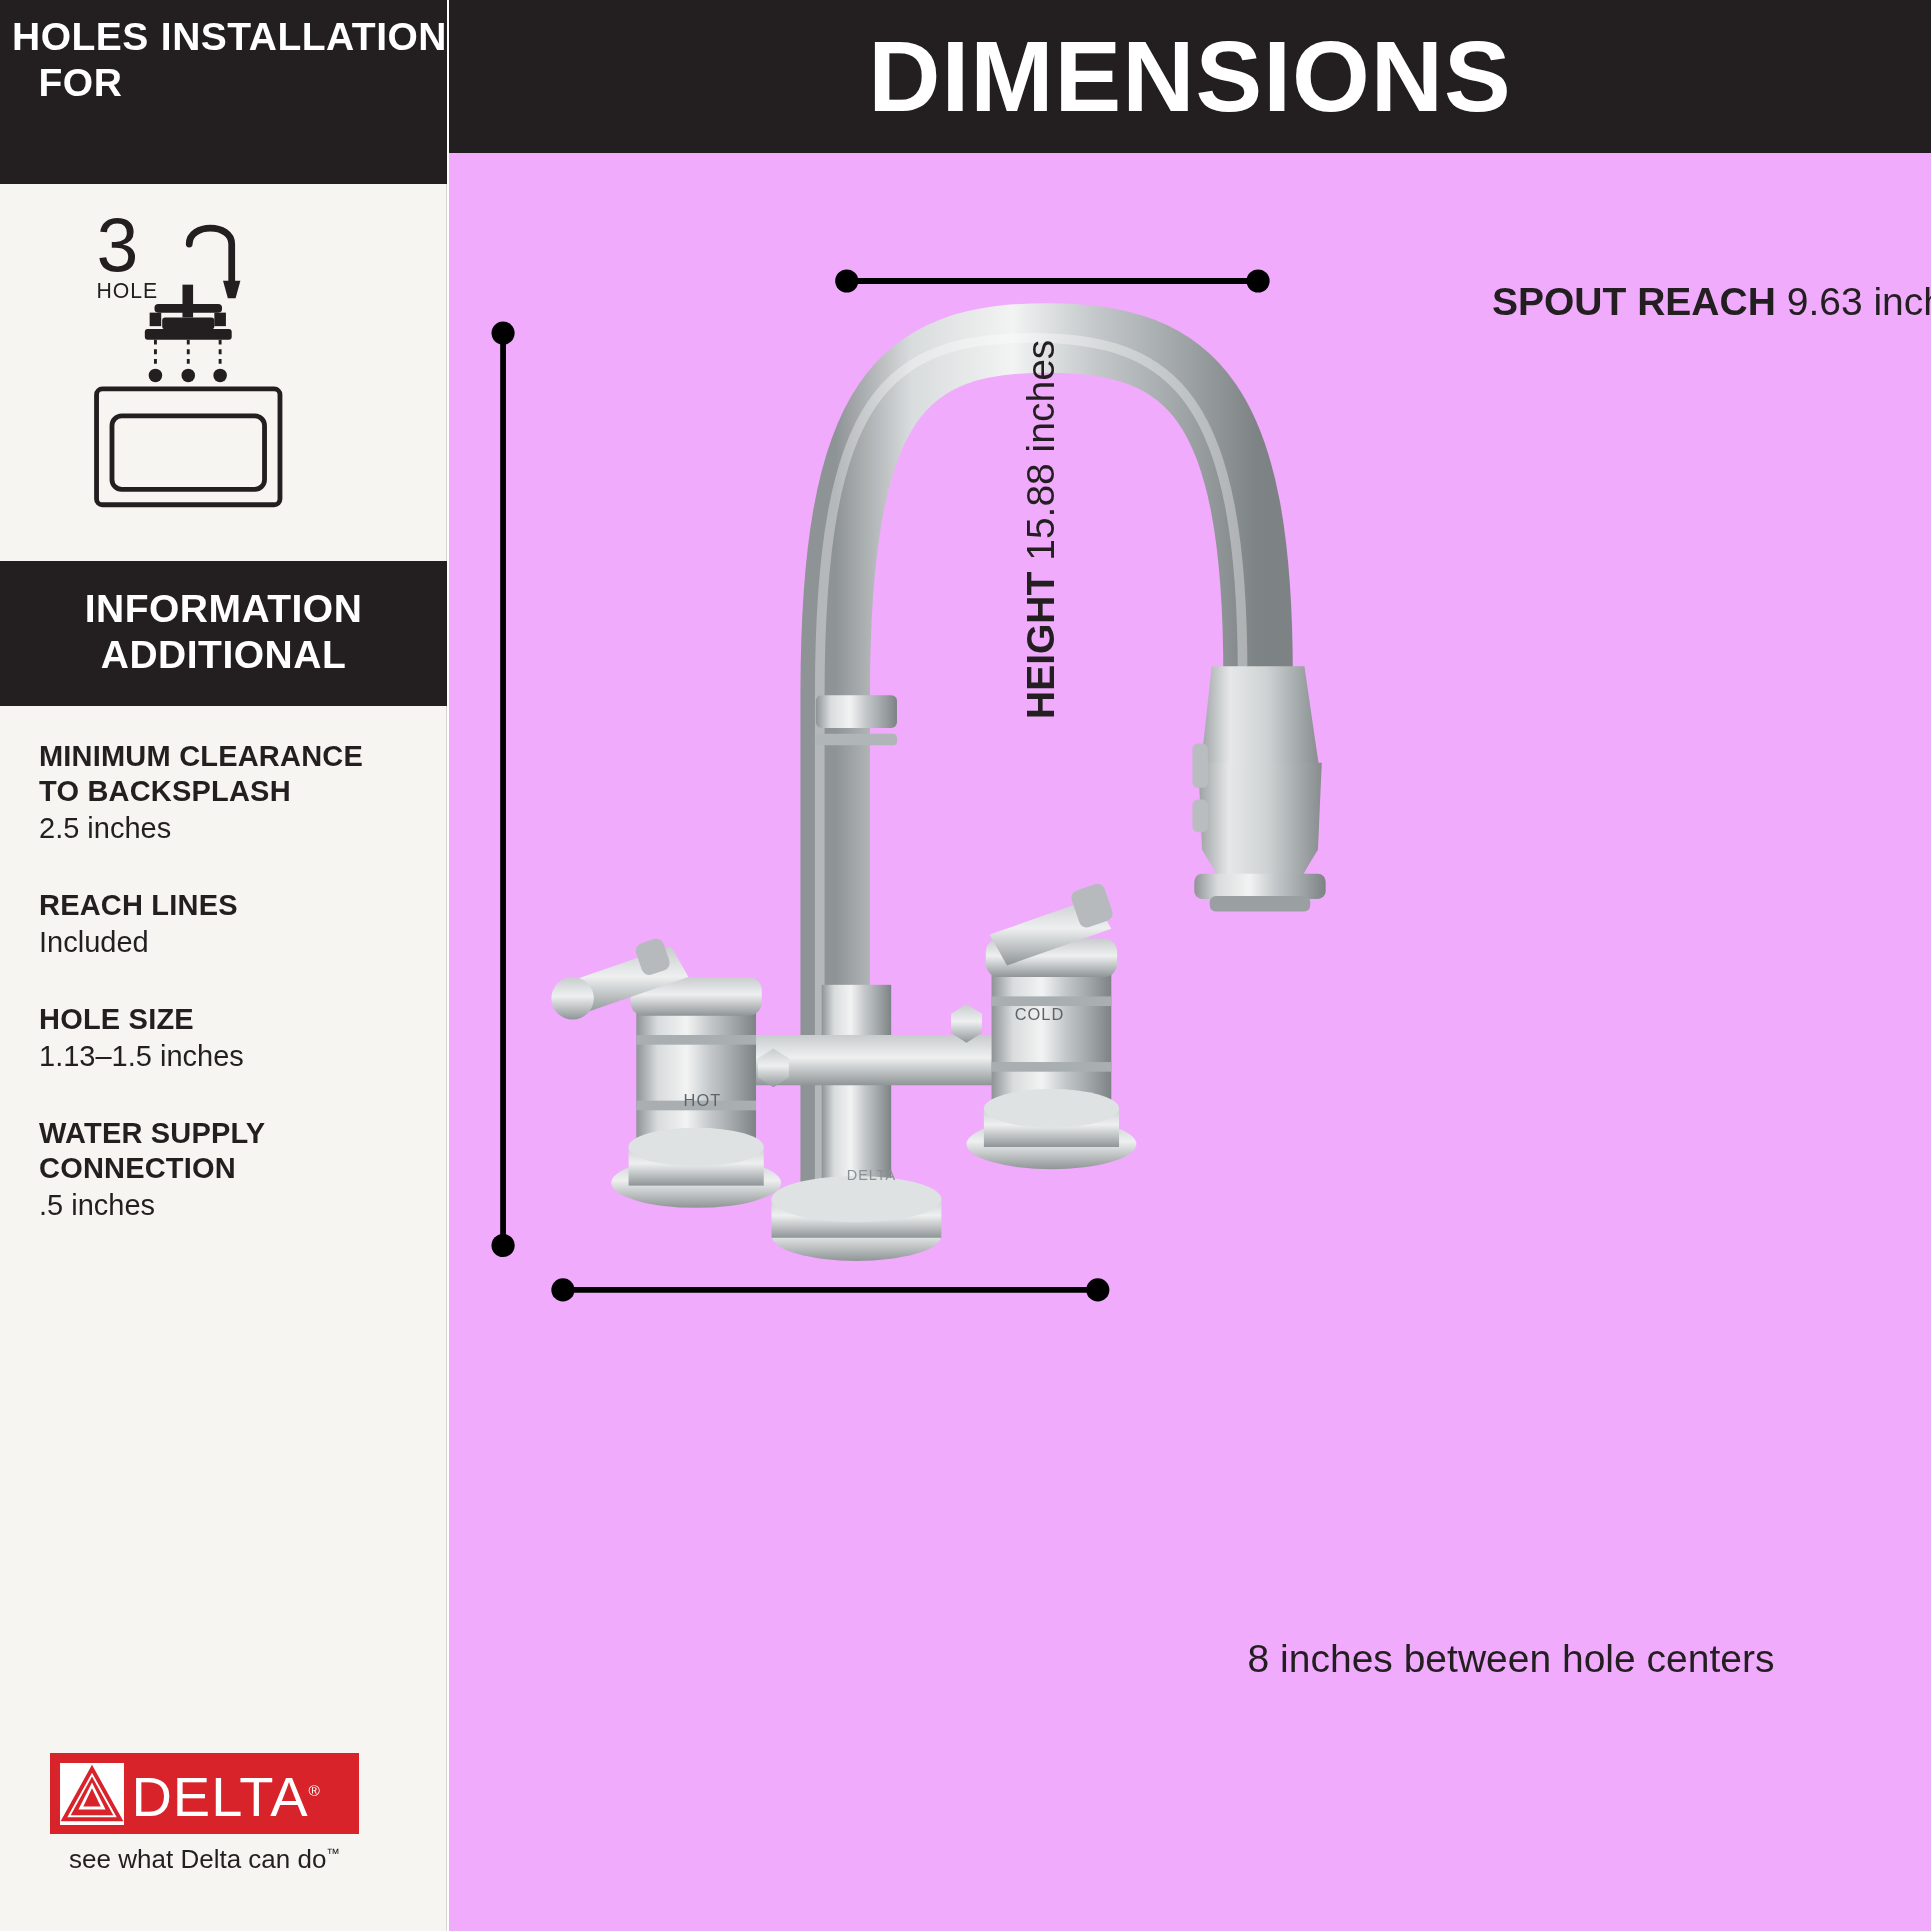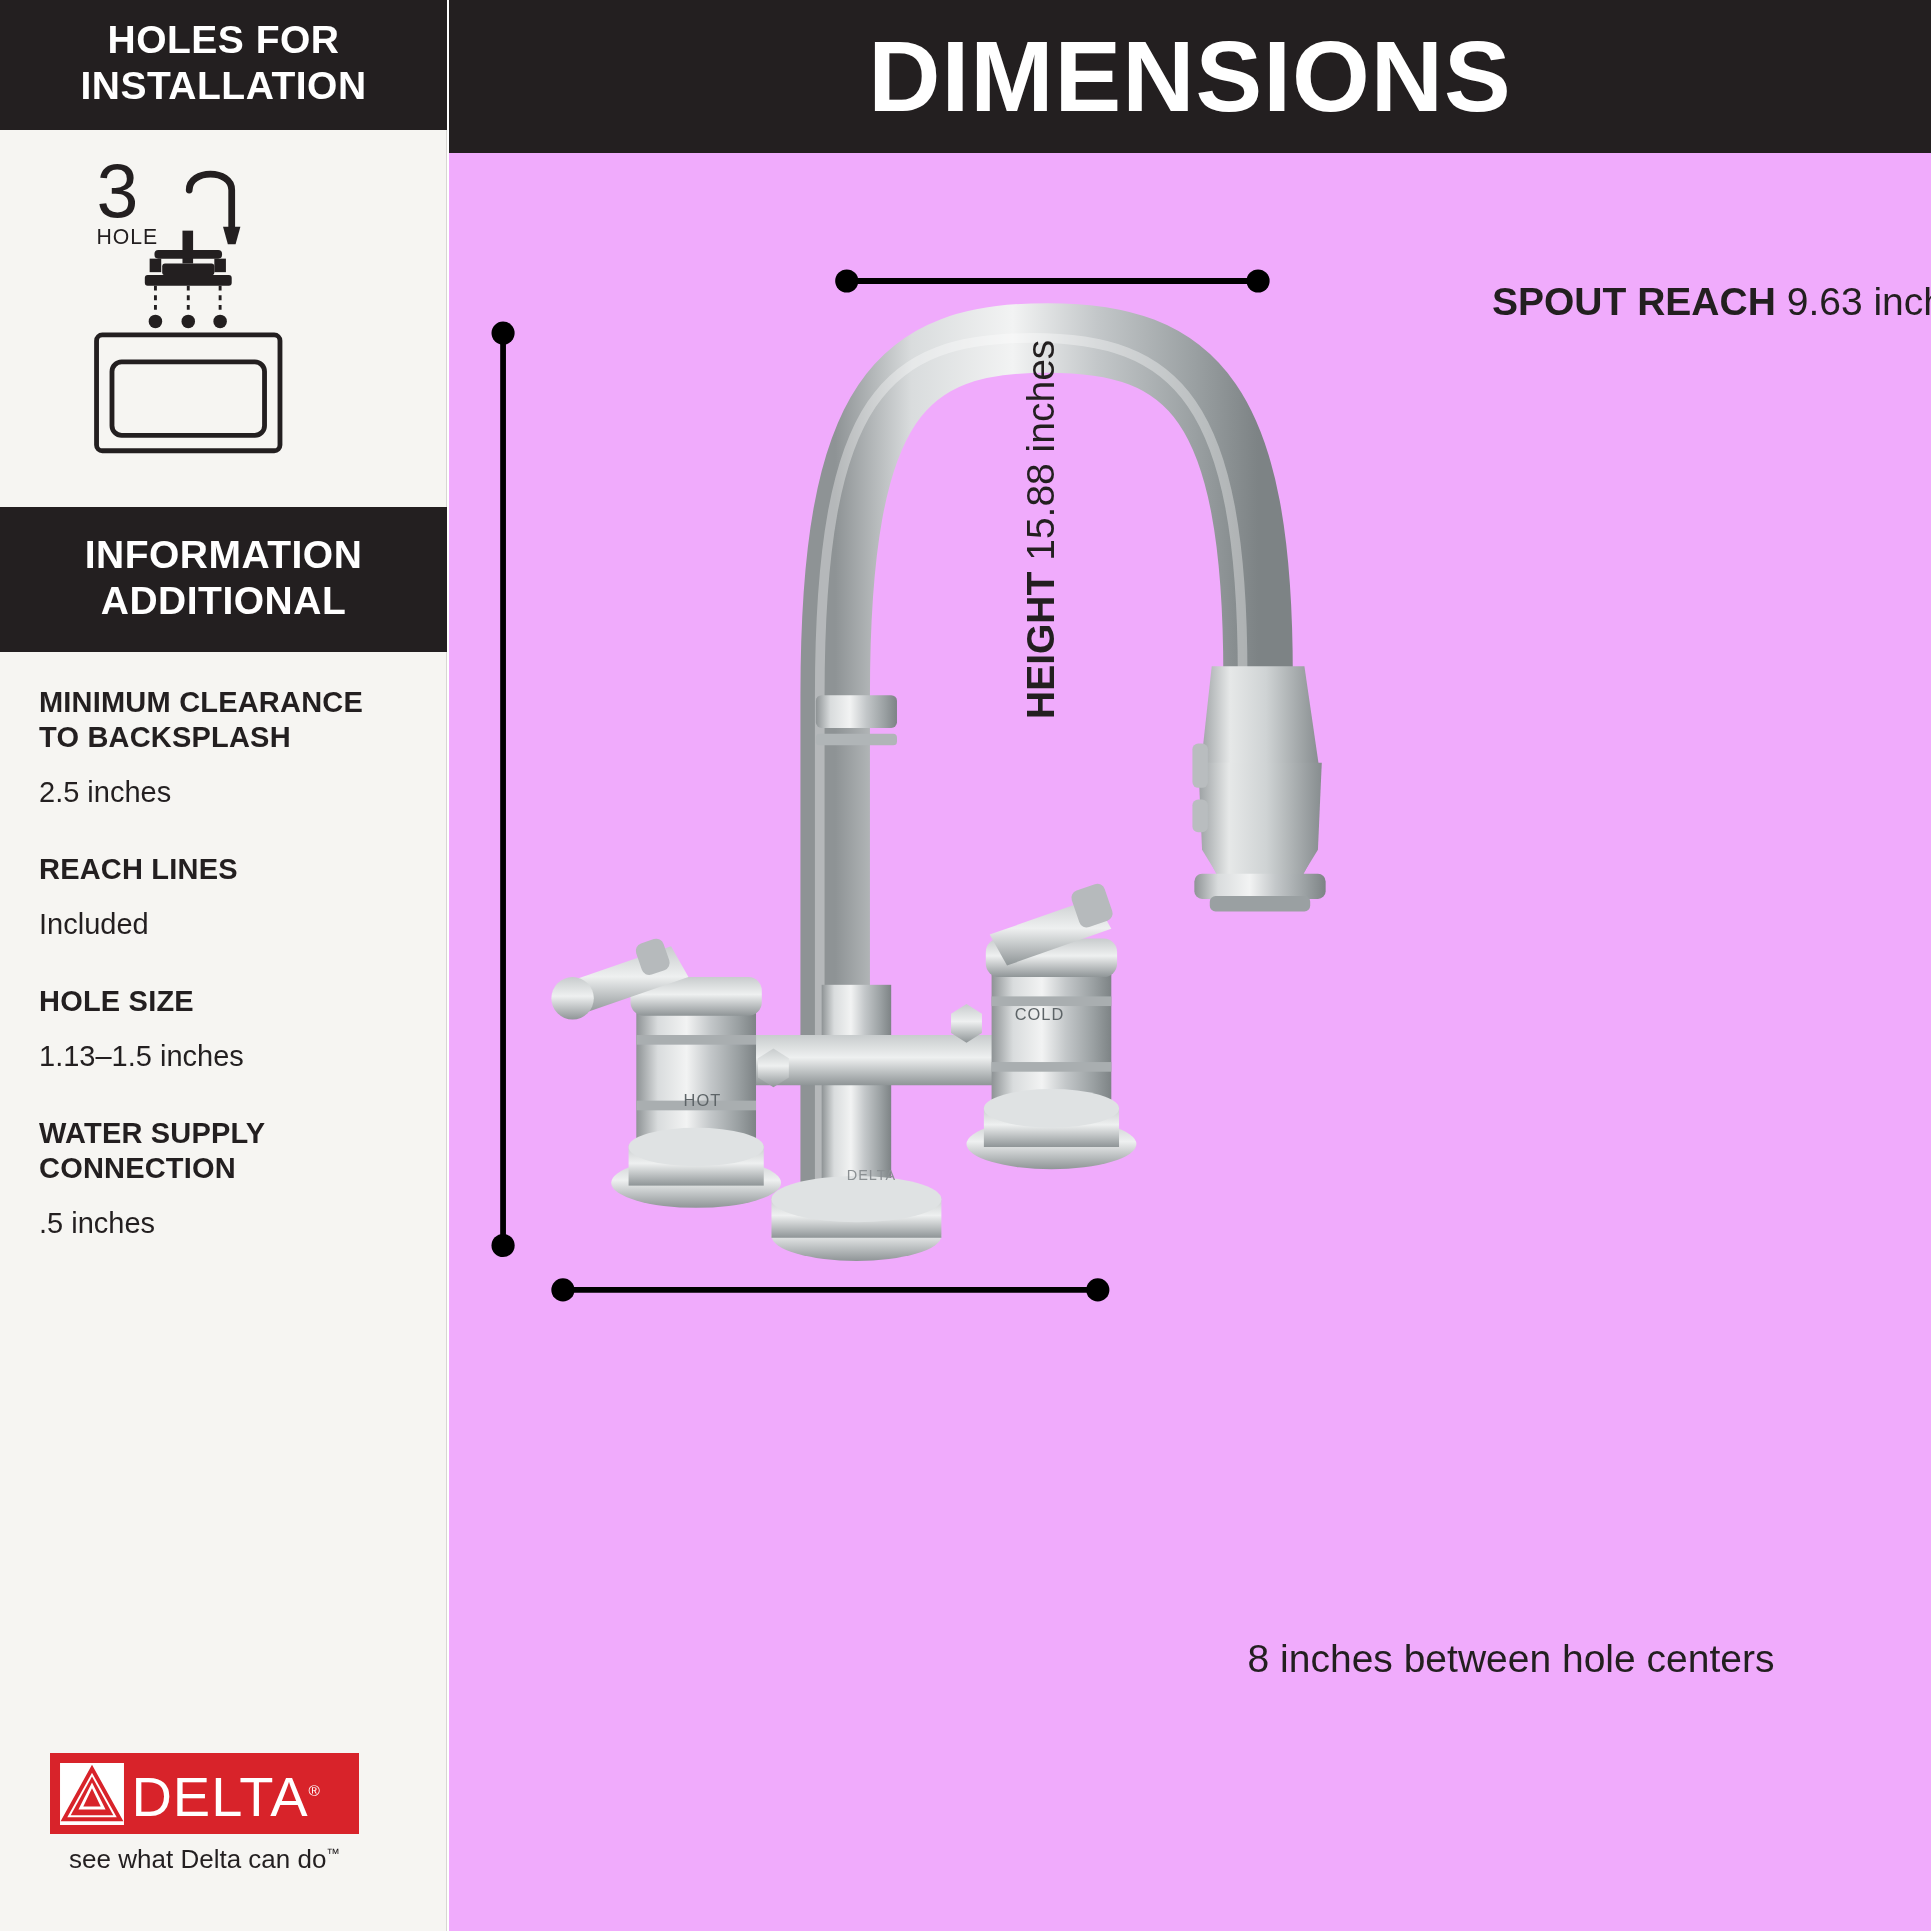--- a/index.html
+++ b/index.html
@@ -28,21 +28,21 @@
     width: 447px;
     padding: 13.5px 0 17.4px 0;
     text-align: center;
   }
   .sidebar-header .line {
     font-weight: bold;
     font-size: 39px;
     letter-spacing: 0.5px;
     line-height: 46px;
   }
-  #holes-header { height: 130px; display: flex; flex-direction: column; justify-content: center; align-items: center; }
+  #holes-header { height: 184px; display: flex; flex-direction: row; justify-content: center; }
   #addl-header { height: 145px; display: flex; flex-direction: column; justify-content: center; }
 
   .holes-art {
     height: 377px;
     position: relative;
   }
   .addl-block {
     padding: 33px 39px 0 39px;
     text-align: left;
   }
@@ -51,21 +51,21 @@
     font-weight: bold;
     font-size: 29px;
     line-height: 35px;
     color: #231f20;
     letter-spacing: 0.2px;
   }
   .info-value {
     font-size: 29px;
     line-height: 37px;
     color: #231f20;
-    margin-top: 19px;
+    margin-top: 1px;
   }
 
   
   .delta-logo {
     position: absolute;
     left: 50px;
     bottom: 56px;
     width: 328px;
   }
   .delta-badge {

